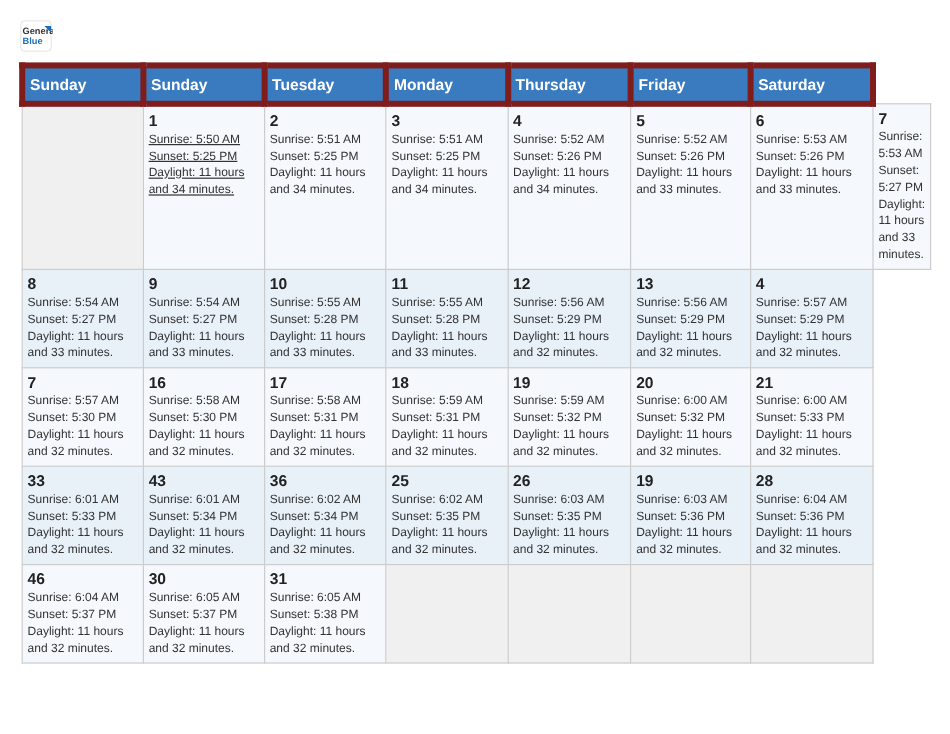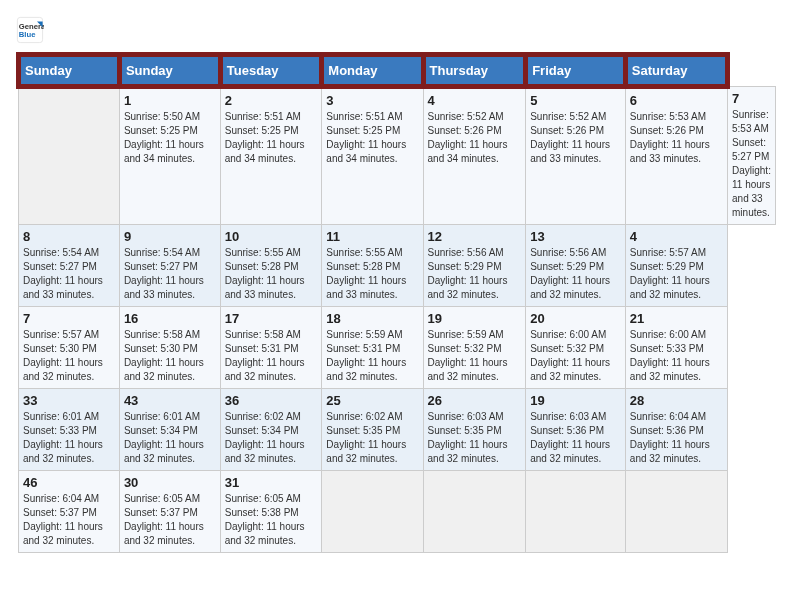--- a/index.html
+++ b/index.html
@@ -109,21 +109,21 @@
         <th>Thursday</th>
         <th>Friday</th>
         <th>Saturday</th>
       </tr>
   </thead>
   <tbody id="calendar-body">
   <tr>
         <td class="empty-cell"></td>
         <td>
           <span class="day-num">1</span>
-          <div class="day-info" style="white-space: pre-line;">Sunrise: 5:50 AM
+          <div class="day-info" style="white-space: pre-line; text-decoration: underline;">Sunrise: 5:50 AM
 Sunset: 5:25 PM
 Daylight: 11 hours and 34 minutes.</div>
         </td>
         <td>
           <span class="day-num">2</span>
           <div class="day-info" style="white-space: pre-line;">Sunrise: 5:51 AM
 Sunset: 5:25 PM
 Daylight: 11 hours and 34 minutes.</div>
         </td>
         <td>

